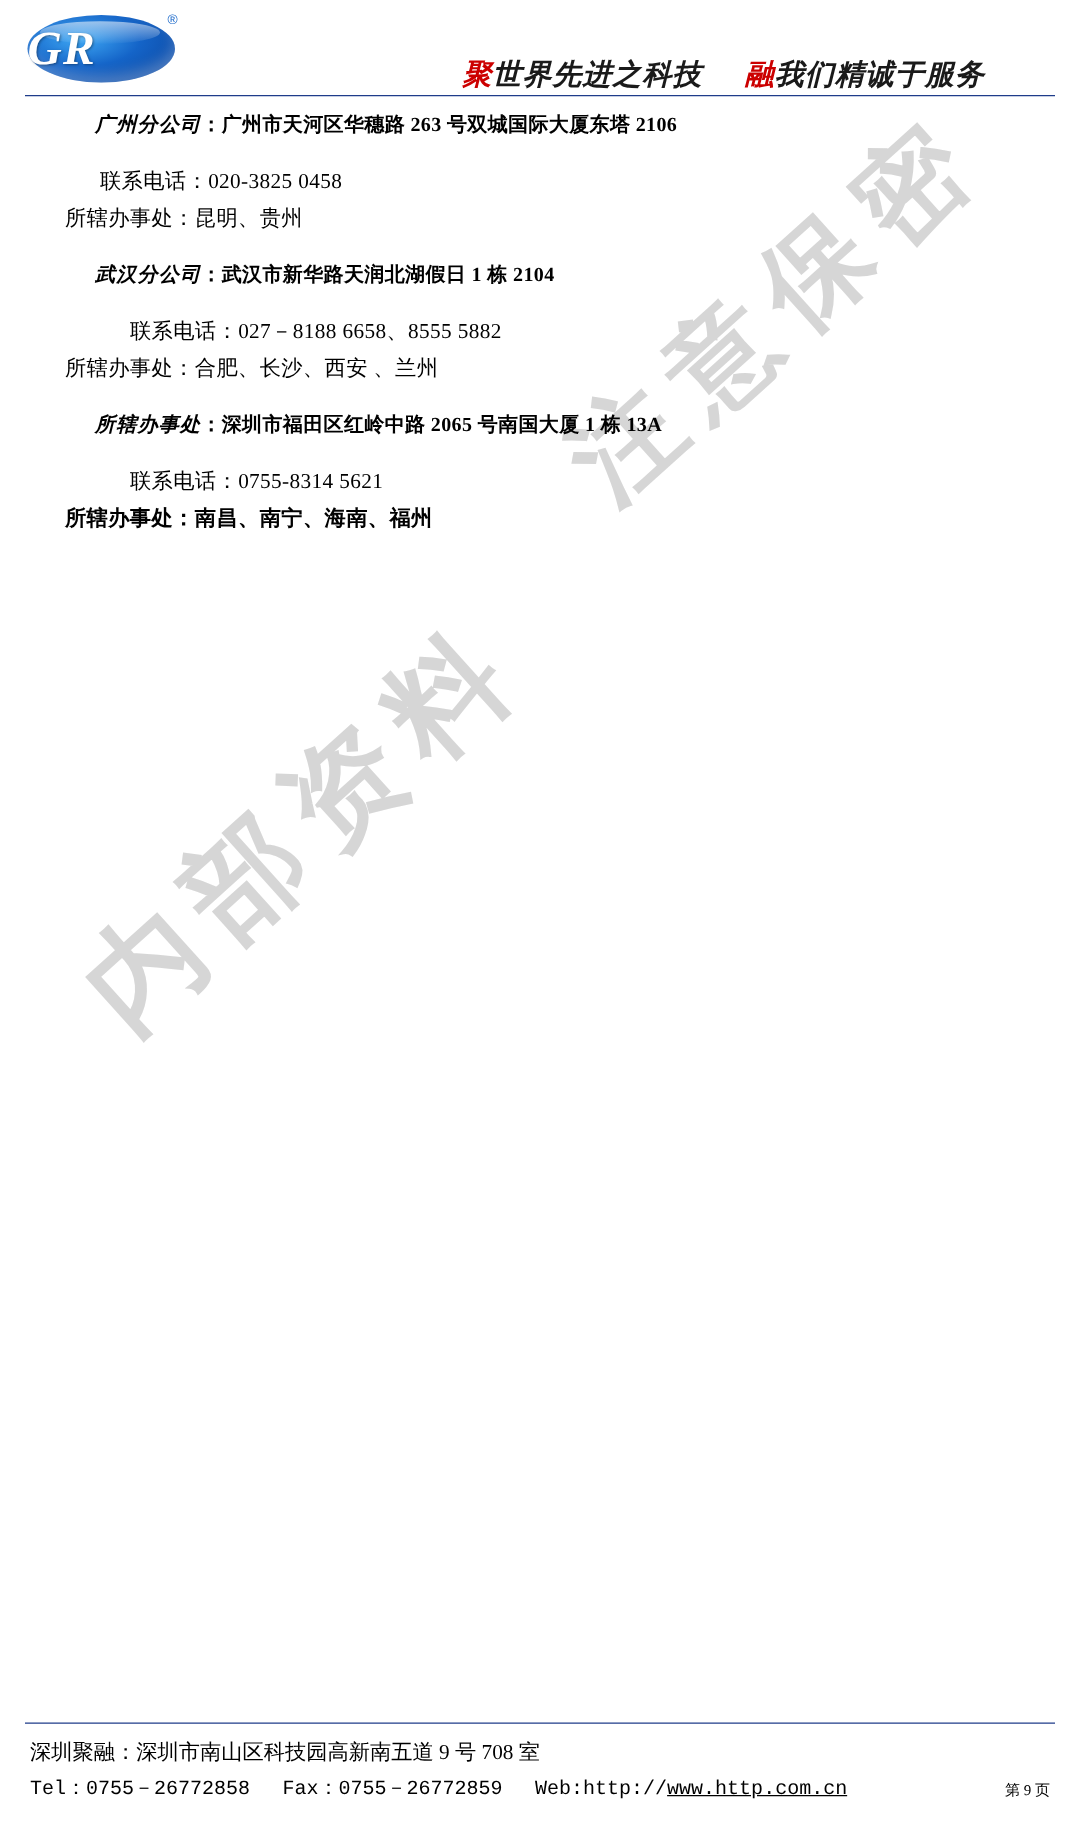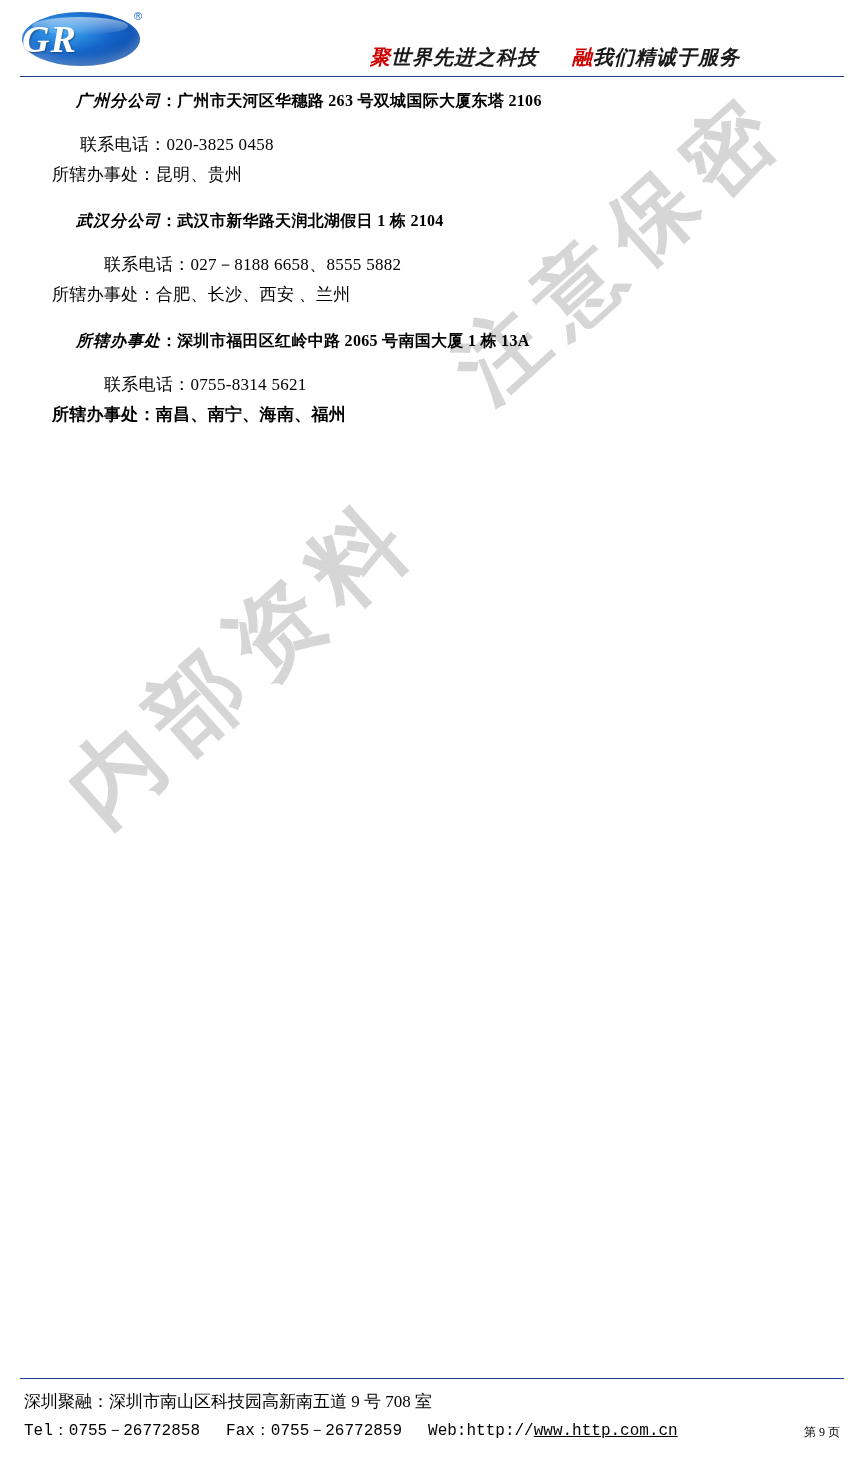--- a/index.html
+++ b/index.html
@@ -91,21 +91,21 @@
   }
 
   .slogan {
     position: absolute;
     left: 370px;
     top: 44px;
     width: 474px;
     height: 26px;
     white-space: nowrap;
     font-family: "Liberation Serif", "DejaVu Serif", serif;
-    font-size: 20px;
+    font-size: 23px;
     font-style: italic;
     font-weight: bold;
     color: #1a1a1a;
     letter-spacing: 1px;
   }
   .slogan .hl {
     color: #cc0000;
     font-weight: bold;
   }
   .slogan .gap {

